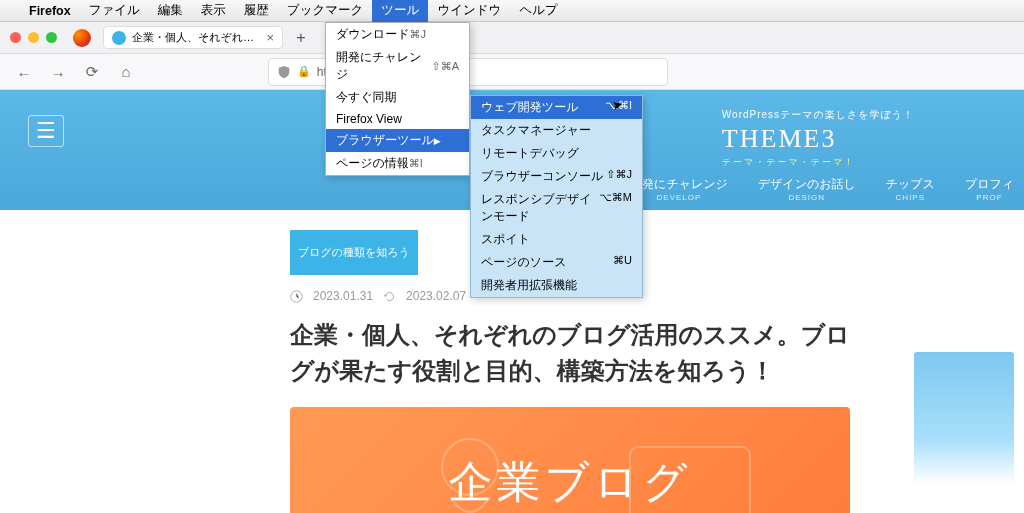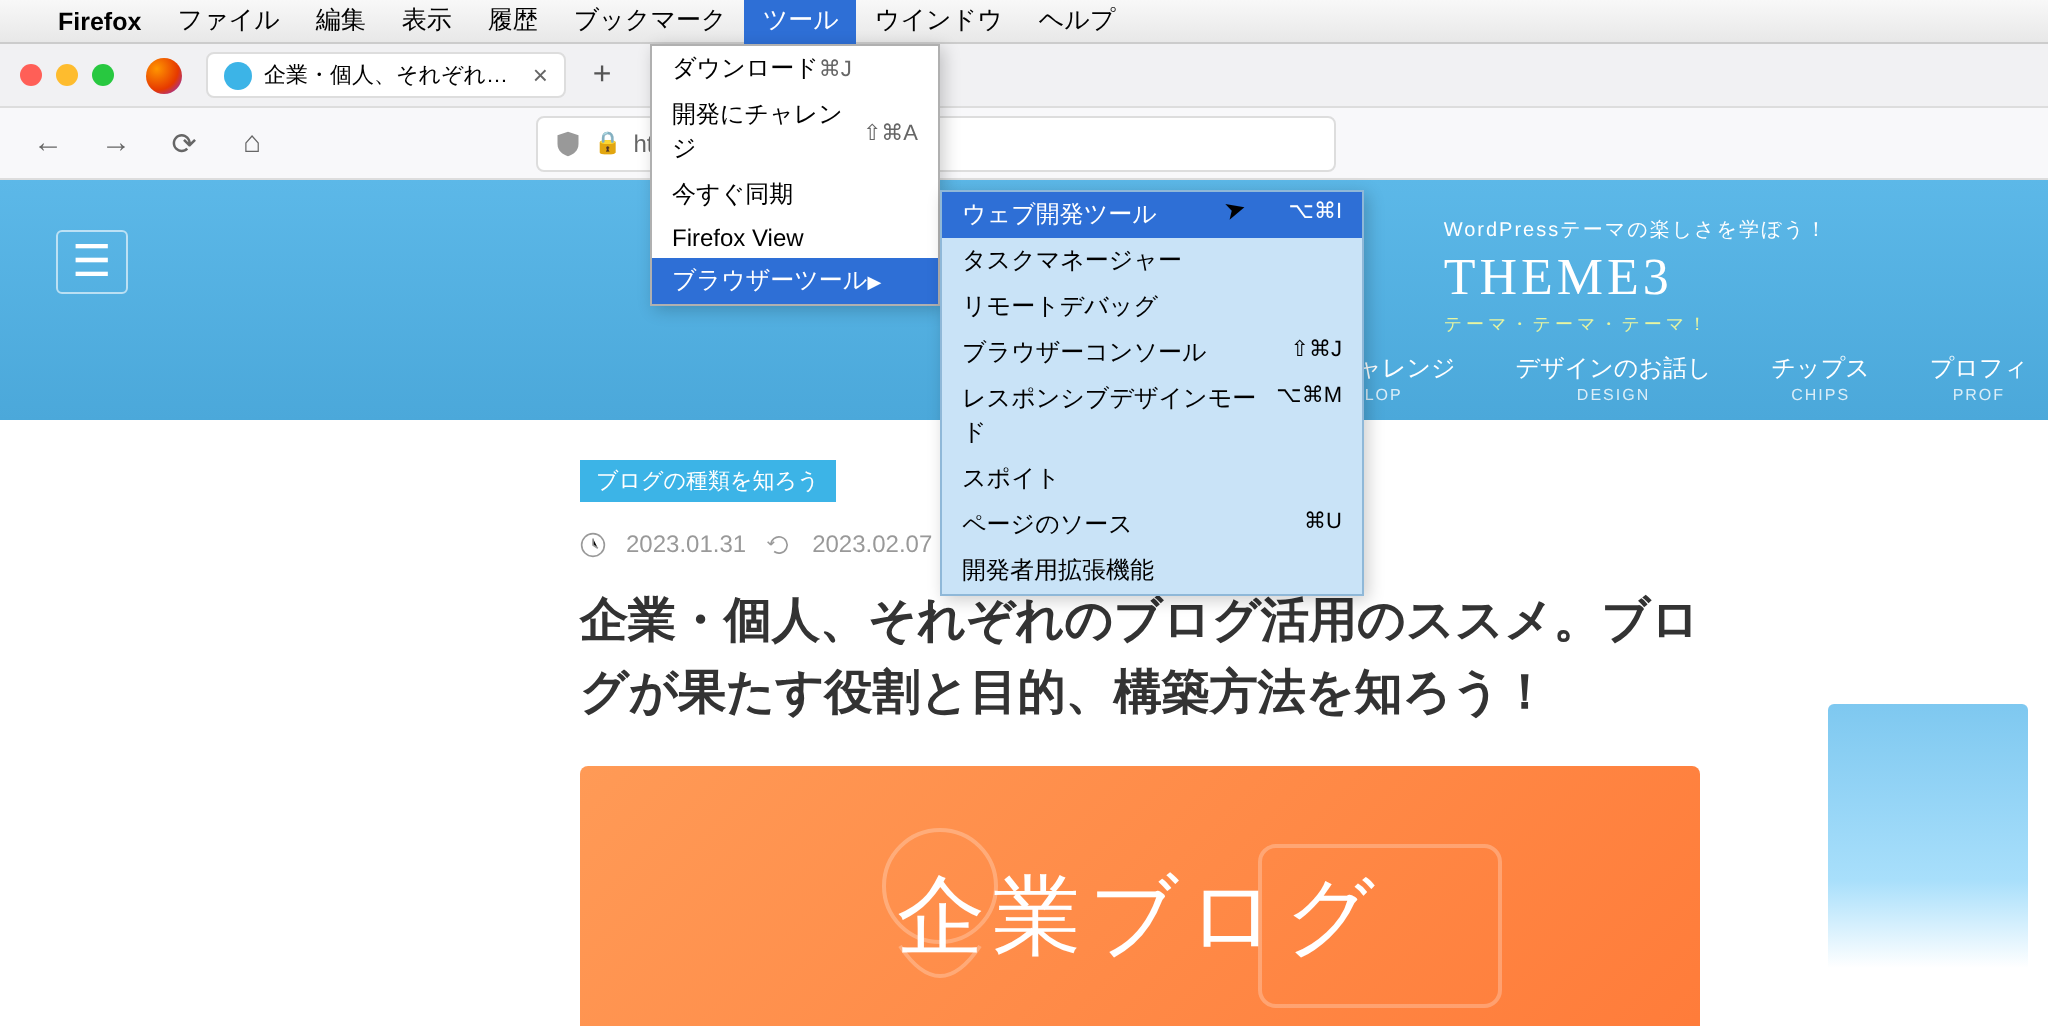--- a/index.html
+++ b/index.html
@@ -22,37 +22,37 @@
 .toolbar{height:36px;background:#f8f8fa;display:flex;align-items:center;padding:0 12px;gap:10px;border-bottom:1px solid #ddd}
 .nav-btn{width:24px;height:24px;display:flex;align-items:center;justify-content:center;color:#666;font-size:15px}
 .urlbar{flex:0 0 400px;height:28px;background:#fff;border:1px solid #ddd;border-radius:4px;display:flex;align-items:center;padding:0 8px;font-size:12px;color:#666;gap:6px;margin-left:120px}
 .shield{width:14px;height:14px}
 .lock{font-size:11px}
 .dropdown{position:absolute;top:22px;left:325px;width:145px;background:#fff;border:1px solid #b0b0b0;box-shadow:2px 2px 8px rgba(0,0,0,0.2);font-size:12px;z-index:100}
 .dd-item{padding:3px 10px;display:flex;justify-content:flex-start;align-items:center}
 .dd-item.sel{background:#2e6fd6;color:#fff}
 .dd-short{font-size:11px;color:#666}
 .dd-arrow{font-size:9px}
-.submenu{position:absolute;top:95px;left:470px;width:212px;background:#c9e3f7;border:1px solid #8fb8d8;box-shadow:2px 2px 8px rgba(0,0,0,0.2);font-size:12px;z-index:100}
+.submenu{position:absolute;top:95px;left:470px;width:173px;background:#c9e3f7;border:1px solid #8fb8d8;box-shadow:2px 2px 8px rgba(0,0,0,0.2);font-size:12px;z-index:100}
 .sub-item{padding:3px 10px;display:flex;justify-content:space-between}
 .sub-item.sel{background:#2e6fd6;color:#fff}
 .sub-short{font-size:11px}
 .content{position:relative;height:calc(100% - 90px);overflow:hidden}
 .hero{height:120px;background:linear-gradient(180deg,#5cb8e8,#4ba8da);position:relative;color:#fff}
 .hamburger{position:absolute;left:28px;top:25px;font-size:22px;border:1px solid rgba(255,255,255,0.6);padding:2px 7px;border-radius:3px}
 .hero-text{position:absolute;right:110px;top:18px;text-align:left}
 .hero-tag{font-size:10px;letter-spacing:1px}
 .hero-title{font-family:Georgia,serif;font-size:26px;letter-spacing:2px;margin:2px 0}
 .hero-sub{font-size:9px;letter-spacing:2px;color:#e8f5a0}
 .nav{position:absolute;bottom:8px;right:0;display:flex;gap:30px;font-size:11px;padding-right:10px}
 .nav-item{text-align:center}
 .nav-jp{font-size:12px}
 .nav-en{font-size:8px;opacity:0.8;letter-spacing:1px}
 .page{background:#fff;padding:20px 0 0 290px;position:relative}
-.badge{display:inline-block;background:#3cb4e7;color:#fff;font-size:11px;padding:3px 8px}
+.badge{display:inline-block;background:#3cb4e7;color:#fff;font-size:11px;padding:15px 8px}
 .dates{margin:14px 0;font-size:12px;color:#999;display:flex;gap:10px;align-items:center}
 .dates svg{width:13px;height:13px}
 .article-title{font-size:24px;font-weight:600;color:#333;line-height:1.5;max-width:560px;margin-bottom:18px}
 .article-img{width:560px;height:150px;background:linear-gradient(135deg,#ff9a56,#ff7b39);border-radius:4px;position:relative;overflow:hidden;display:flex;align-items:center;justify-content:center}
 .article-img-text{font-size:44px;color:#fff;font-weight:300;letter-spacing:4px}
 .sidebar-img{position:absolute;right:10px;top:262px;width:100px;height:220px;background:linear-gradient(180deg,#7ec8f0 0%,#a8dffb 40%,#fff 60%);border-radius:3px}
 .cursor{position:absolute;top:97px;left:612px;z-index:200;font-size:13px;transform:rotate(-15deg)}
 </style>
 </head>
 <body>
@@ -81,20 +81,24 @@
     </div>
   <div class="dd-item">
       <span>今すぐ同期</span>
     </div>
   <div class="dd-item">
       <span>Firefox View</span>
     </div>
   <div class="dd-item sel">
       <span>ブラウザーツール</span>
       <span class="dd-arrow">▶</span>
+    </div>
+  <div class="dd-item">
+      <span>ページの情報</span>
+      <span class="dd-short">⌘I</span>
     </div>
 </div>
 
 <div class="submenu">
   <div class="sub-item sel">
       <span>ウェブ開発ツール</span>
       <span class="sub-short">⌥⌘I</span>
     </div>
   <div class="sub-item">
       <span>タスクマネージャー</span>

